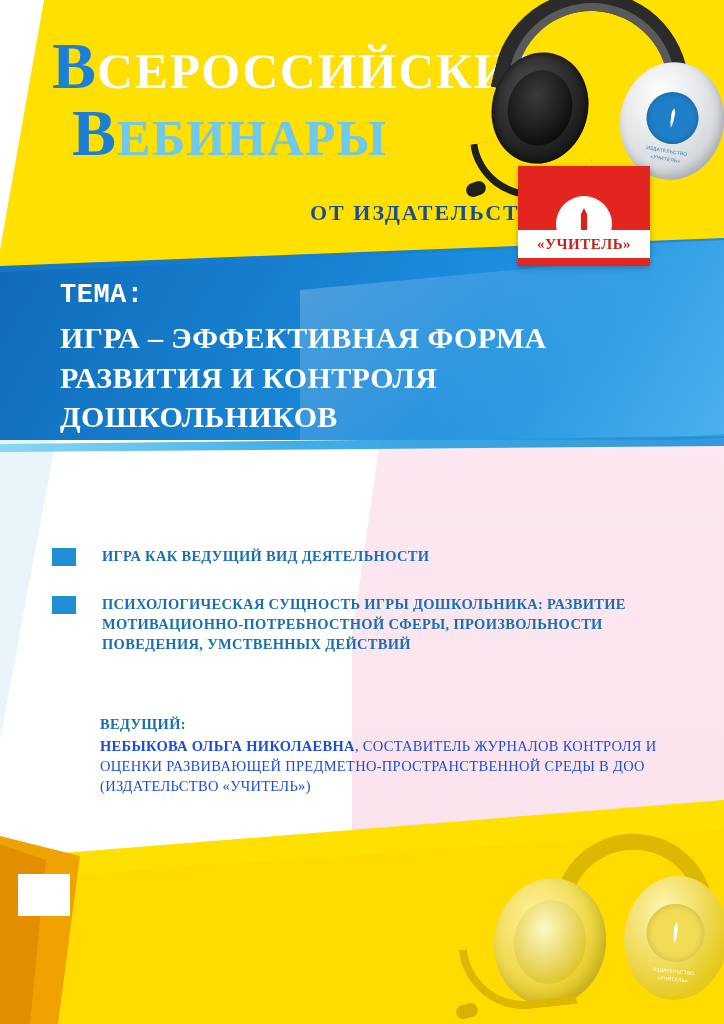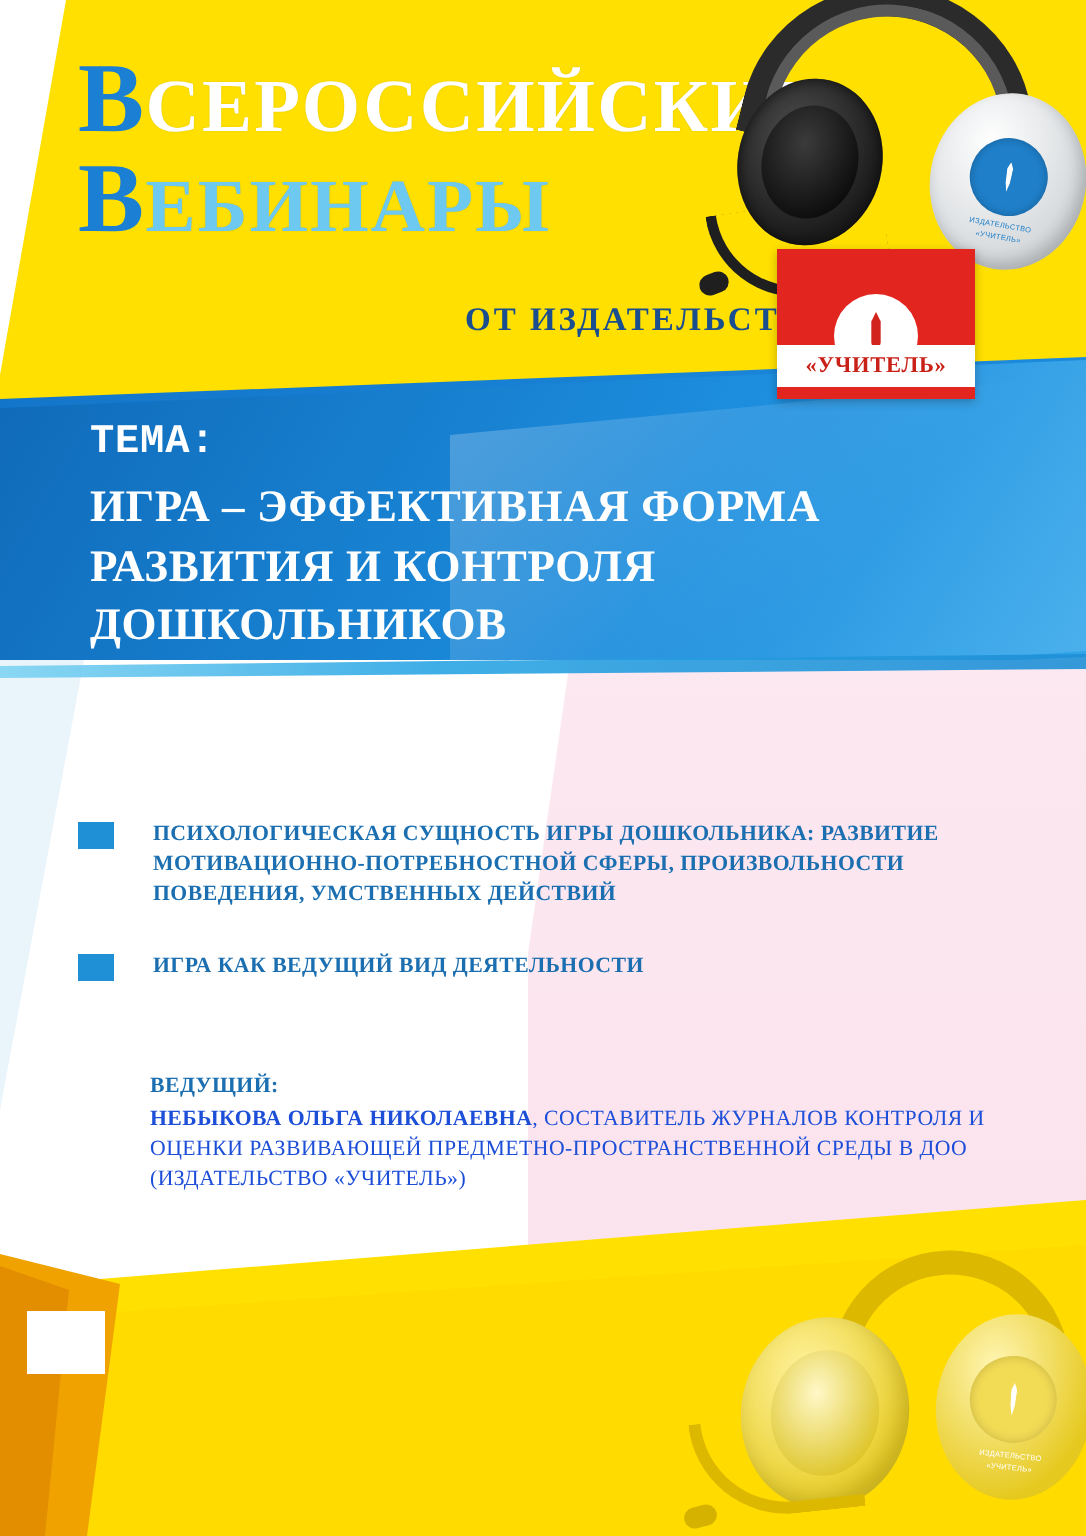--- a/index.html
+++ b/index.html
@@ -52,21 +52,21 @@
     font-family:"Liberation Serif", serif;
     font-weight:700; font-size:66px; color:#1b7fd4; letter-spacing:1px;
     display:inline-block; vertical-align:baseline;
   }
   .h-rest {
     font-family:"Liberation Serif", serif;
     font-weight:700; font-size:50px; color:#ffffff; letter-spacing:1.5px;
     display:inline-block; vertical-align:baseline;
     text-shadow:0 0 1px rgba(0,0,0,.15);
   }
-  .h-line2 { margin-top:4px; }
+  .h-line2 { margin-top:4px;margin-left:20px; }
   .h-line2 .h-rest { color:#6ec9f0; }
 
   
   .blue-band {
     position:absolute; left:0; top:238px; width:724px; height:230px;
     background:linear-gradient(160deg,#1273c7 0%, #1b87da 45%, #2196e2 75%, #35a9ea 100%);
     clip-path: polygon(0 28px, 724px 0, 724px 200px, 0 230px);
   }
   .blue-band2 {
     position:absolute; left:0; top:238px; width:724px; height:250px;
@@ -363,27 +363,27 @@
   </div>
 
   <div class="body-area"></div>
   <div class="pink-block"></div>
   <div class="pink-block2"></div>
   <div class="white-slant-left"></div>
   <div class="ltblue-wedge"></div>
   <div class="cyan-strip"></div>
 
   <div class="bullets">
+    <div class="bullet-row">
+      <div class="bullet-sq"></div>
+      <div class="bullet-txt">ИГРА КАК ВЕДУЩИЙ ВИД ДЕЯТЕЛЬНОСТИ</div>
+    </div>
     <div class="bullet-row b3">
       <div class="bullet-sq"></div>
       <div class="bullet-txt">ПСИХОЛОГИЧЕСКАЯ СУЩНОСТЬ ИГРЫ ДОШКОЛЬНИКА: РАЗВИТИЕ МОТИВАЦИОННО-ПОТРЕБНОСТНОЙ СФЕРЫ, ПРОИЗВОЛЬНОСТИ ПОВЕДЕНИЯ, УМСТВЕННЫХ ДЕЙСТВИЙ</div>
-    </div>
-    <div class="bullet-row">
-      <div class="bullet-sq"></div>
-      <div class="bullet-txt">ИГРА КАК ВЕДУЩИЙ ВИД ДЕЯТЕЛЬНОСТИ</div>
     </div>
   </div>
 
   <div class="presenter">
     <div class="presenter-label">ВЕДУЩИЙ:</div>
     <div class="presenter-text"><b>НЕБЫКОВА ОЛЬГА НИКОЛАЕВНА</b><span>, СОСТАВИТЕЛЬ ЖУРНАЛОВ КОНТРОЛЯ И ОЦЕНКИ РАЗВИВАЮЩЕЙ ПРЕДМЕТНО-ПРОСТРАНСТВЕННОЙ СРЕДЫ В ДОО (ИЗДАТЕЛЬСТВО «УЧИТЕЛЬ»)</span></div>
   </div>
 
   <div class="bottom-yellow"></div>
   <div class="bottom-yellow2"></div>

